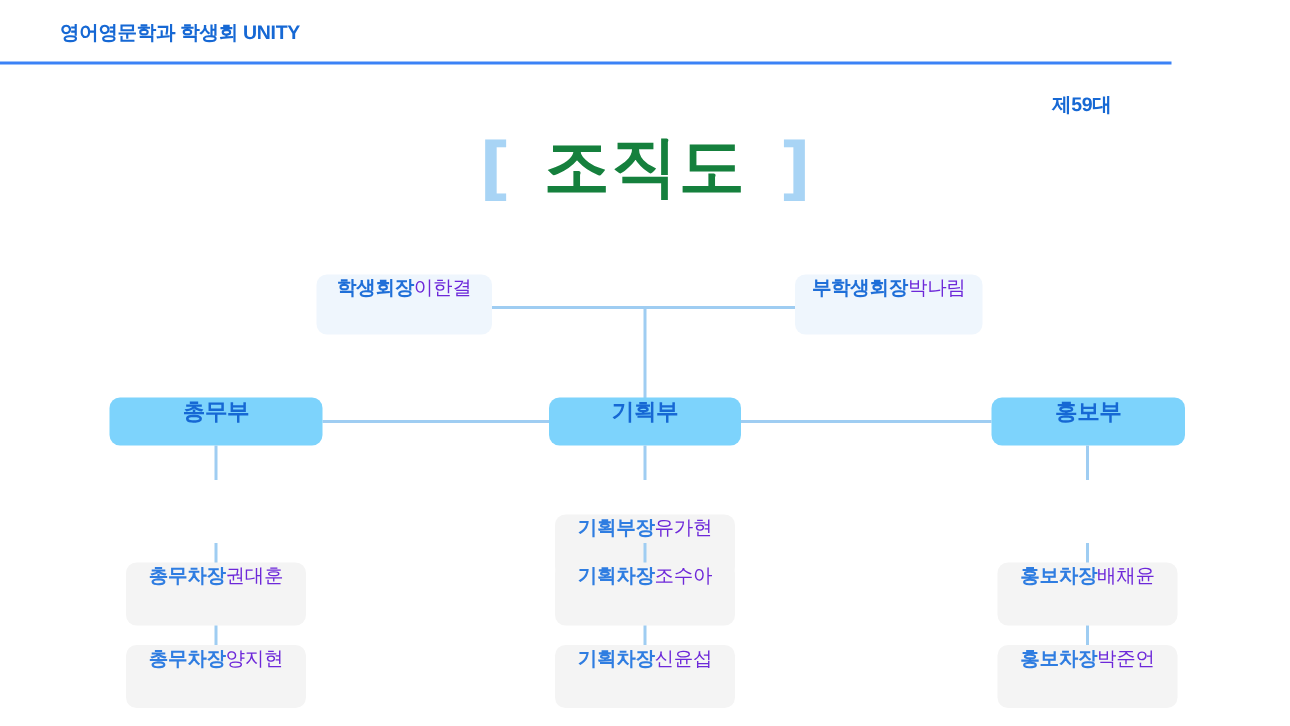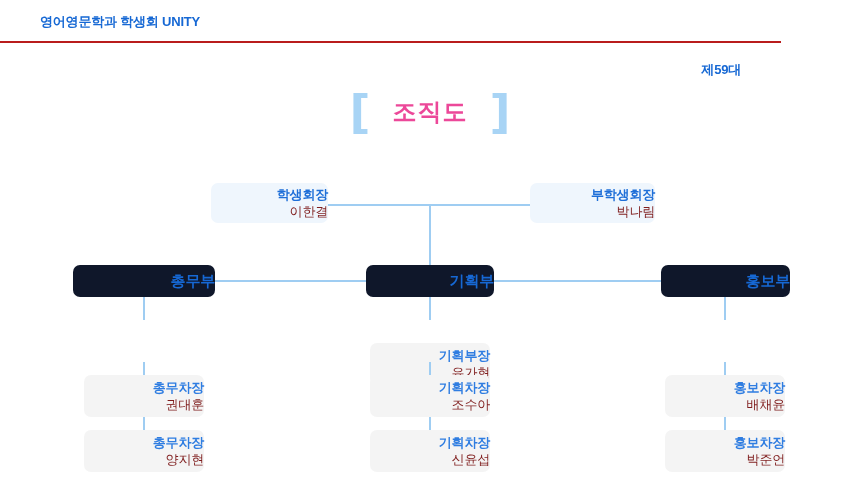--- a/index.html
+++ b/index.html
@@ -14,21 +14,21 @@
     overflow: hidden;
     position: relative;
   }
 
   
   #site-header {
     position: absolute;
     left: 0; top: 0;
     width: 781px;
     height: 43px;
-    border-bottom: 2px solid #b91c1c;
+    border-bottom: 2px solid #3b82f6;
     box-sizing: border-box;
   }
   #brand-title {
     position: absolute;
     left: 40px; top: 13px;
     font-size: 13px;
     font-weight: bold;
     color: #1668d4;
     letter-spacing: -0.2px;
     white-space: nowrap;
@@ -56,23 +56,23 @@
     gap: 22px;
   }
   .bracket {
     font-size: 46px;
     font-weight: bold;
     color: #a8d4f5;
     line-height: 1;
     font-family: "DejaVu Sans", sans-serif;
   }
   #page-title {
-    font-size: 24px;
-    font-weight: bold;
-    color: #ec4899;
+    font-size: 44px;
+    font-weight: bold;
+    color: #15803d;
     line-height: 1;
     letter-spacing: 1px;
   }
 
   
   #org-chart {
     position: absolute;
     left: 0; top: 0;
     width: 860px;
     height: 484px;
@@ -94,31 +94,31 @@
     width: 2px;
     background: #9fcdf2;
   }
 
   
   .node {
     position: absolute;
     box-sizing: border-box;
     border-radius: 7px;
     display: flex;
-    flex-direction: column;
-    align-items: flex-end;
+    flex-direction: row;
+    align-items: flex-start;
     justify-content: center;
     text-align: center;
     line-height: 1.32;
   }
   .node-exec {
     background: #eff6fd;
   }
   .node-dept {
-    background: #0f172a;
+    background: #7dd3fc;
   }
   .node-member {
     background: #f4f4f4;
   }
   .role {
     font-size: 13px;
     font-weight: bold;
     color: #2f7de1;
     letter-spacing: -0.2px;
   }
@@ -126,21 +126,21 @@
     color: #1f6fd8;
   }
   .dept-name {
     font-size: 15px;
     font-weight: bold;
     color: #1668d4;
     letter-spacing: -0.2px;
   }
   .person {
     font-size: 13px;
-    color: #7f1d1d;
+    color: #6d28d9;
     letter-spacing: -0.2px;
   }
 </style>
 </head>
 <body>
 
 <div id="site-header">
   <div id="brand-title">영어영문학과 학생회 UNITY</div>
   <div id="term-label">제59대</div>
 </div>

